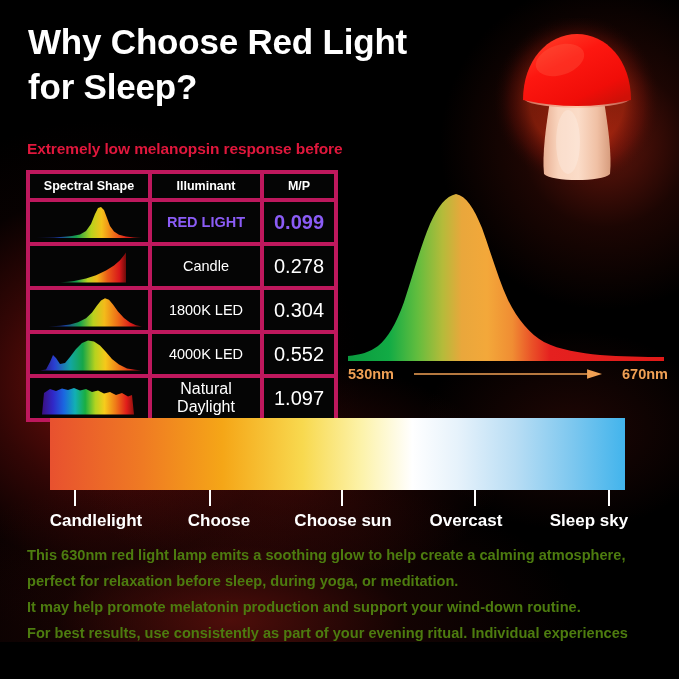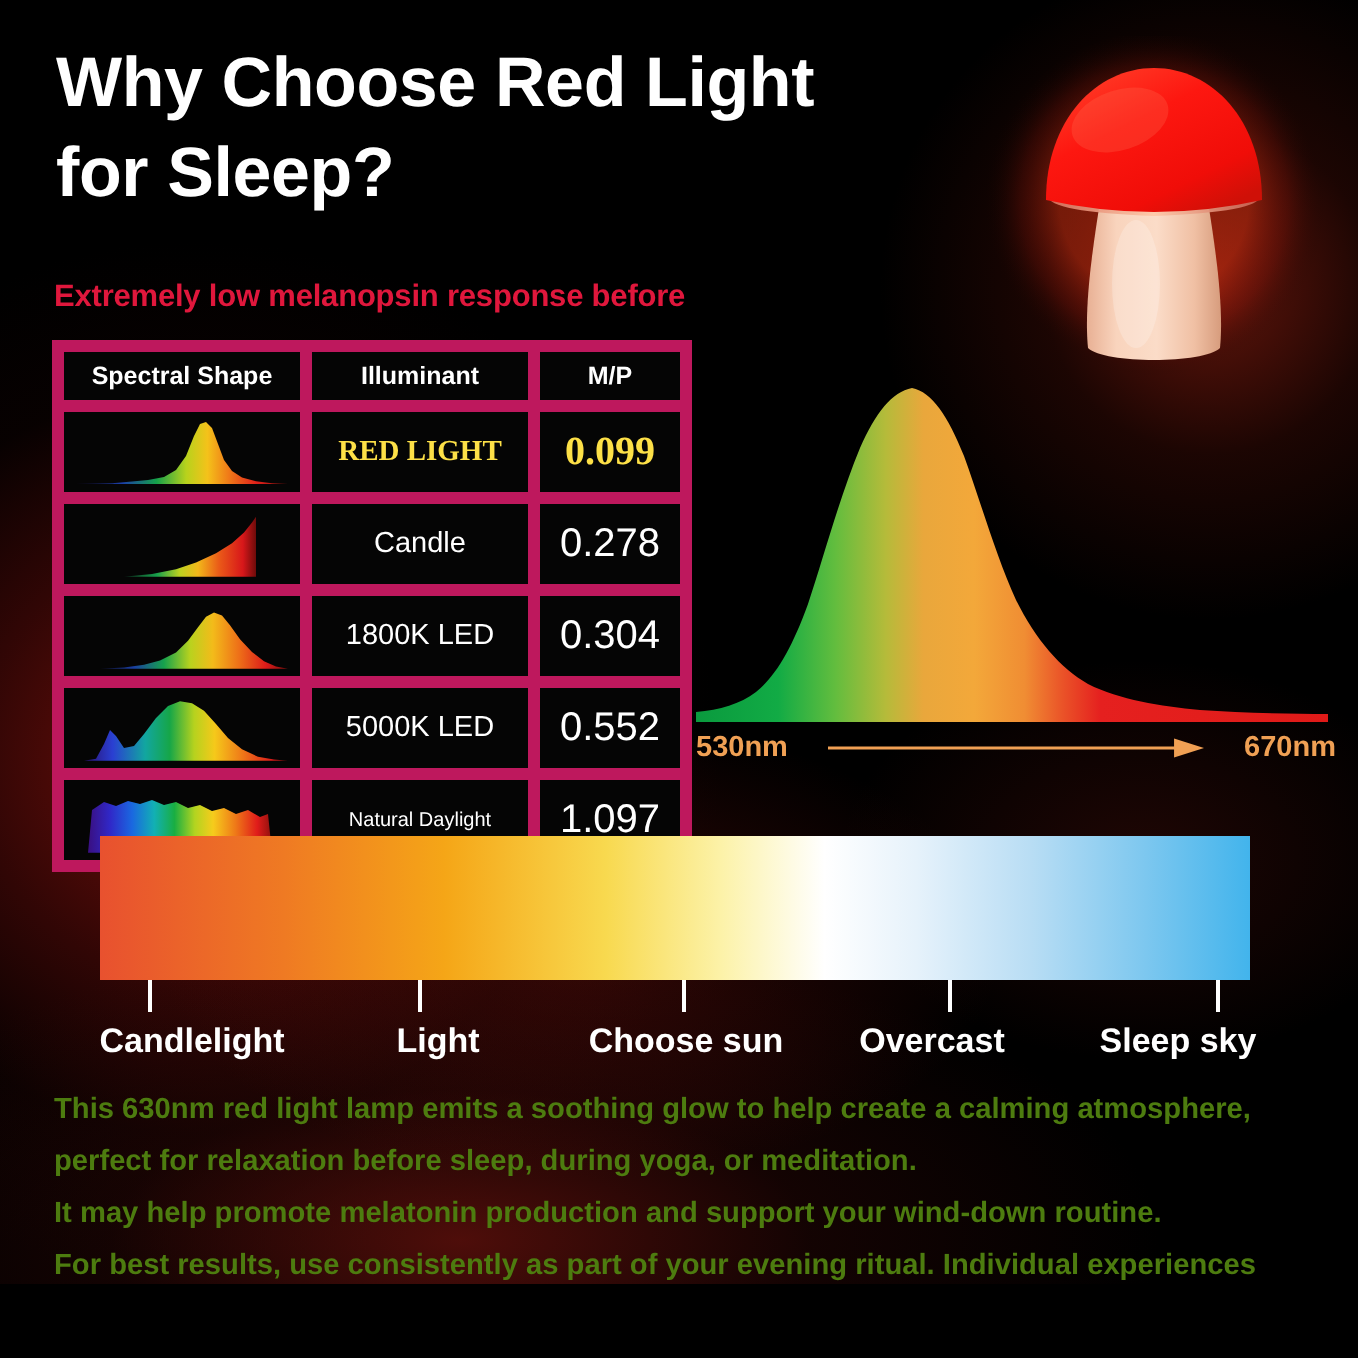--- a/index.html
+++ b/index.html
@@ -80,44 +80,43 @@
   
   .spec-table {
     position: absolute;
     left: 26px; top: 170px;
     width: 296px;
     border-collapse: collapse;
     background: #000000;
     table-layout: fixed;
   }
   .spec-table td, .spec-table th {
-    border: 6px solid #be185d;
+    border: 4px solid #be185d;
     padding: 0;
     color: #ffffff;
     text-align: center;
     vertical-align: middle;
     background: #050505;
   }
   .spec-table th {
     font-size: 12.5px;
     font-weight: bold;
     height: 24px;
   }
   .col-shape { width: 118px; }
   .col-illum { width: 108px; }
   .col-mp { width: 70px; }
   .spec-table tbody td { height: 40px; }
   .cell-illum { font-size: 14.5px; }
   .cell-mp { font-size: 20px; }
   .row-hl .cell-illum, .row-hl .cell-mp {
-    color: #fde047;
-    font-weight: bold;
-    font-family: Liberation Serif, serif;
-  }
-  .cell-illum.small { font-size: 10px; }
+    color: #8b5cf6;
+    font-weight: bold;
+  }
+  .cell-illum.small { font-size: 16px; }
   .shape-cell svg { display: block; margin: 0 auto; }
 
   
   .lamp {
     position: absolute;
     left: 492px; top: 18px;
     width: 170px; height: 180px;
   }
 
   
@@ -293,21 +292,21 @@
                 <stop offset="0.54" stop-color="#b6d21e"></stop>
                 <stop offset="0.64" stop-color="#f5c91a"></stop>
                 <stop offset="0.78" stop-color="#ef7618"></stop>
                 <stop offset="0.92" stop-color="#dc1c1a"></stop>
                 <stop offset="1.00" stop-color="#6e0b0a"></stop>
               </linearGradient>
             </defs>
             <path d="M6 33.4 L12 32.4 L16 25 L19 18 L22 21 L26 27 L31 26 L36 20 L42 12 L48 6 L54 3.6 L60 4.6 L66 8.4 L72 15 L78 22 L85 27.6 L93 31.4 L101 32.8 L108 33.4 Z" fill="url(#sp4)"></path>
           </svg>
         </td>
-        <td class="cell-illum">5000K LED</td>
+        <td class="cell-illum">4000K LED</td>
         <td class="cell-mp">0.552</td>
       </tr>
 
       <tr>
         <td class="shape-cell">
           <svg width="110" height="34" viewBox="0 0 110 34" aria-hidden="true">
             <defs>
               <linearGradient id="sp5" x1="0" y1="0" x2="1" y2="0">
                 <stop offset="0.00" stop-color="#3a0f80"></stop>
                 <stop offset="0.12" stop-color="#3028c8"></stop>
@@ -416,21 +415,21 @@
   <div class="ticks">
     <span class="tick" style="left:74px"></span>
     <span class="tick" style="left:209px"></span>
     <span class="tick" style="left:341px"></span>
     <span class="tick" style="left:474px"></span>
     <span class="tick" style="left:608px"></span>
   </div>
 
   <div class="tick-labels">
     <span class="tick-label" style="left:96px">Candlelight</span>
-    <span class="tick-label" style="left:219px">Light</span>
+    <span class="tick-label" style="left:219px">Choose</span>
     <span class="tick-label" style="left:343px">Choose sun</span>
     <span class="tick-label" style="left:466px">Overcast</span>
     <span class="tick-label" style="left:589px">Sleep sky</span>
   </div>
 
   <div class="body-copy">
     <p>This 630nm red light lamp emits a soothing glow to help create a calming atmosphere, perfect for relaxation before sleep, during yoga, or meditation.</p>
     <p>It may help promote melatonin production and support your wind-down routine.</p>
     <p>For best results, use consistently as part of your evening ritual. Individual experiences may vary.</p>
   </div>

